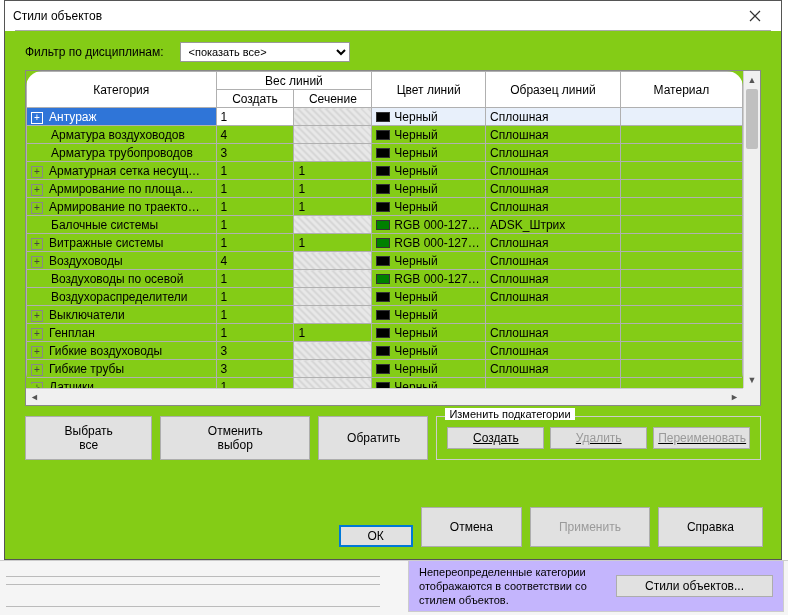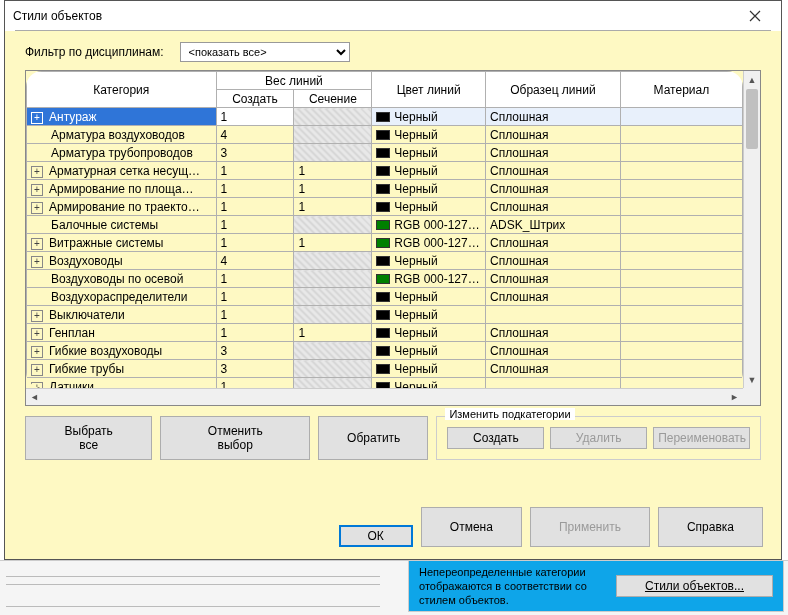--- a/index.html
+++ b/index.html
@@ -13,21 +13,21 @@
     height: 615px;
     position: relative;
     overflow: hidden;
   }
   .dialog {
     position: absolute;
     top: 0; left: 4px;
     width: 778px;
     height: 560px;
     border: 1px solid #555;
-    background: #fef9c3;
+    background: #84cc16;
     display: flex;
     flex-direction: column;
   }
   .titlebar {
     height: 30px;
     display: flex;
     align-items: center;
     padding: 0 6px 0 8px;
     background: #fff;
   }
@@ -219,20 +219,21 @@
   .btn:disabled, .btn.disabled {
     color: #9a9a9a;
     cursor: default;
   }
   .subcat-group {
     margin-left: auto;
     border: 1px solid #ccc;
     padding: 8px 10px 10px 10px;
     position: relative;
     width: 330px;
+    text-decoration: underline;
   }
   .subcat-group .legend {
     position: absolute;
     top: -9px; left: 8px;
     background: #fff;
     padding: 0 4px;
     font-size: 11px;
   }
   .subcat-group .btns {
     display: flex;
@@ -266,29 +267,29 @@
   }
   .bg-lines .hline {
     position: absolute;
     left: 6px; right: 0;
     border-top: 1px solid #bbb;
   }
   .info-box {
     position: absolute;
     left: 408px; top: 560px;
     width: 376px; height: 52px;
-    background: #0ea5e9;
+    background: #c4b5fd;
     border: 1px solid #ccc;
     display: flex;
     align-items: center;
     padding: 6px 10px;
     gap: 10px;
   }
   .info-box .txt { flex:1; font-size:11px; line-height:1.3; }
-  .info-box .btn { white-space:nowrap;text-decoration:underline; }
+  .info-box .btn { white-space:nowrap; }
 </style>
 </head>
 <body>
 
 <div class="bg-panel"></div>
 <div class="bg-lines">
   <div class="hline" style="top:8px;"></div>
   <div class="hline" style="top:16px;"></div>
   <div class="hline" style="top:38px;"></div>
 </div>

